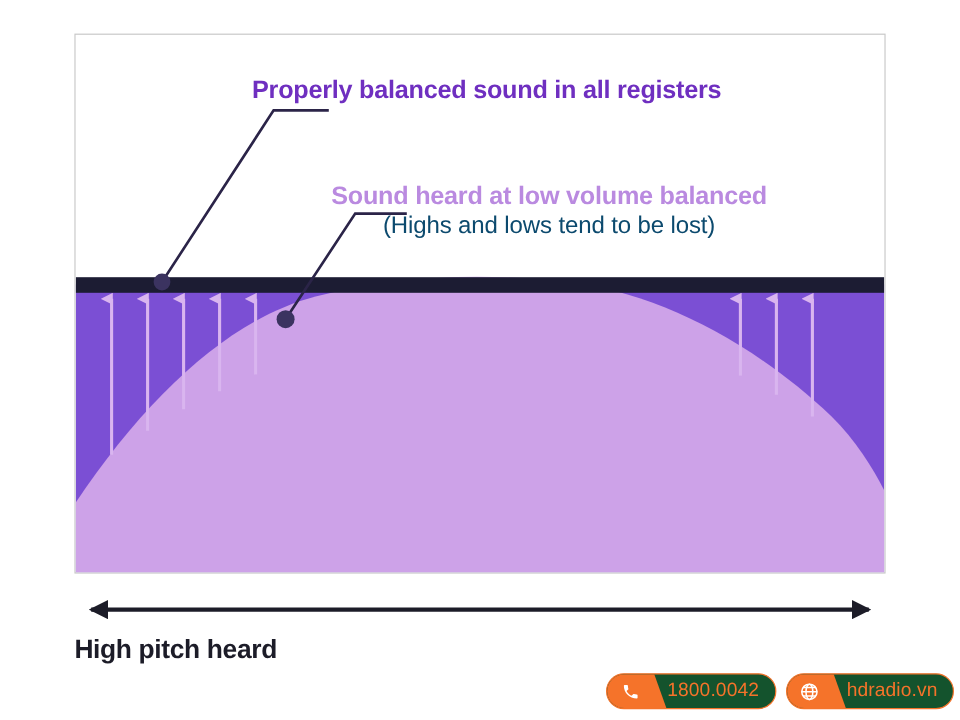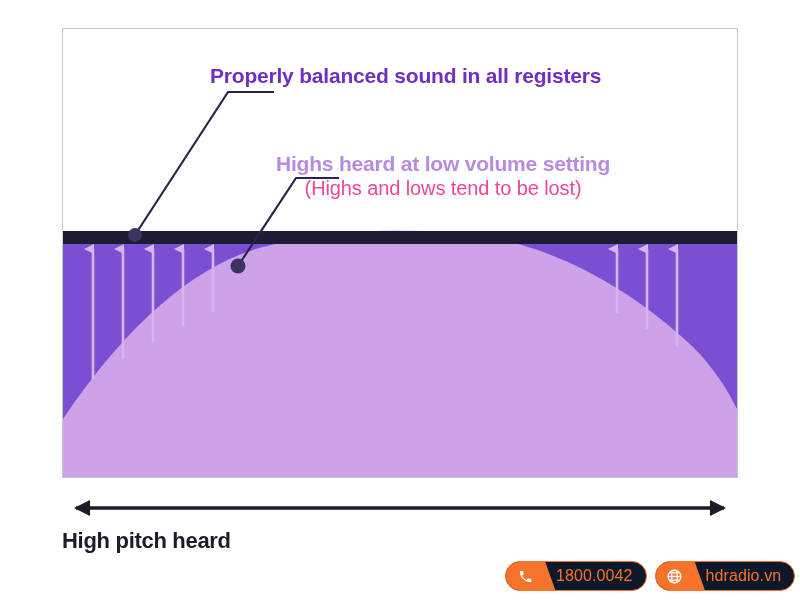--- a/index.html
+++ b/index.html
@@ -61,21 +61,21 @@
     top: 152px;
     font-size: 21px;
     font-weight: bold;
     color: #ba8ae0;
     letter-spacing: -0.2px;
   }
   .callout-2-sub {
     display: block;
     font-size: 20px;
     font-weight: normal;
-    color: #ec4899;
+    color: #0c4a6e;
     text-align: center;
     letter-spacing: -0.1px;
     margin-top: 1px;
   }
 
   
   .axis-arrow {
     position: absolute;
     left: 62px;
     top: 492px;
@@ -106,21 +106,21 @@
     top: 561px;
     display: flex;
     gap: 8px;
     align-items: center;
   }
   .badge {
     position: relative;
     height: 30px;
     border: 1.4px solid #f5732a;
     border-radius: 15px;
-    background: #0f172a;
+    background: #14532d;
     display: flex;
     align-items: center;
     overflow: hidden;
     box-sizing: border-box;
   }
   .badge-icon-wrap {
     position: relative;
     height: 100%;
     width: 44px;
     display: flex;
@@ -202,21 +202,21 @@
       <circle cx="72" cy="206" r="7" fill="#3b3360"></circle>
 
       <polyline points="175,237 233,149 276,149" fill="none" stroke="#2b2448" stroke-width="2.2"></polyline>
       <circle cx="175" cy="237" r="7.5" fill="#3b3360"></circle>
     </svg>
   </div>
 
   <div class="callout callout-1">Properly balanced sound in all registers</div>
 
   <div class="callout callout-2">
-    <span>Highs heard at low volume setting</span>
+    <span>Sound heard at low volume balanced</span>
     <span class="callout-2-sub">(Highs and lows tend to be lost)</span>
   </div>
 
   <svg class="axis-arrow" viewBox="0 0 676 36" width="676" height="36">
     <defs>
       <marker id="axLeft" markerWidth="16" markerHeight="16" refX="2" refY="8" orient="auto" markerUnits="userSpaceOnUse">
         <path d="M16,0 L16,16 L0,8 Z" fill="#1c1c28"></path>
       </marker>
       <marker id="axRight" markerWidth="16" markerHeight="16" refX="14" refY="8" orient="auto" markerUnits="userSpaceOnUse">
         <path d="M0,0 L0,16 L16,8 Z" fill="#1c1c28"></path>

